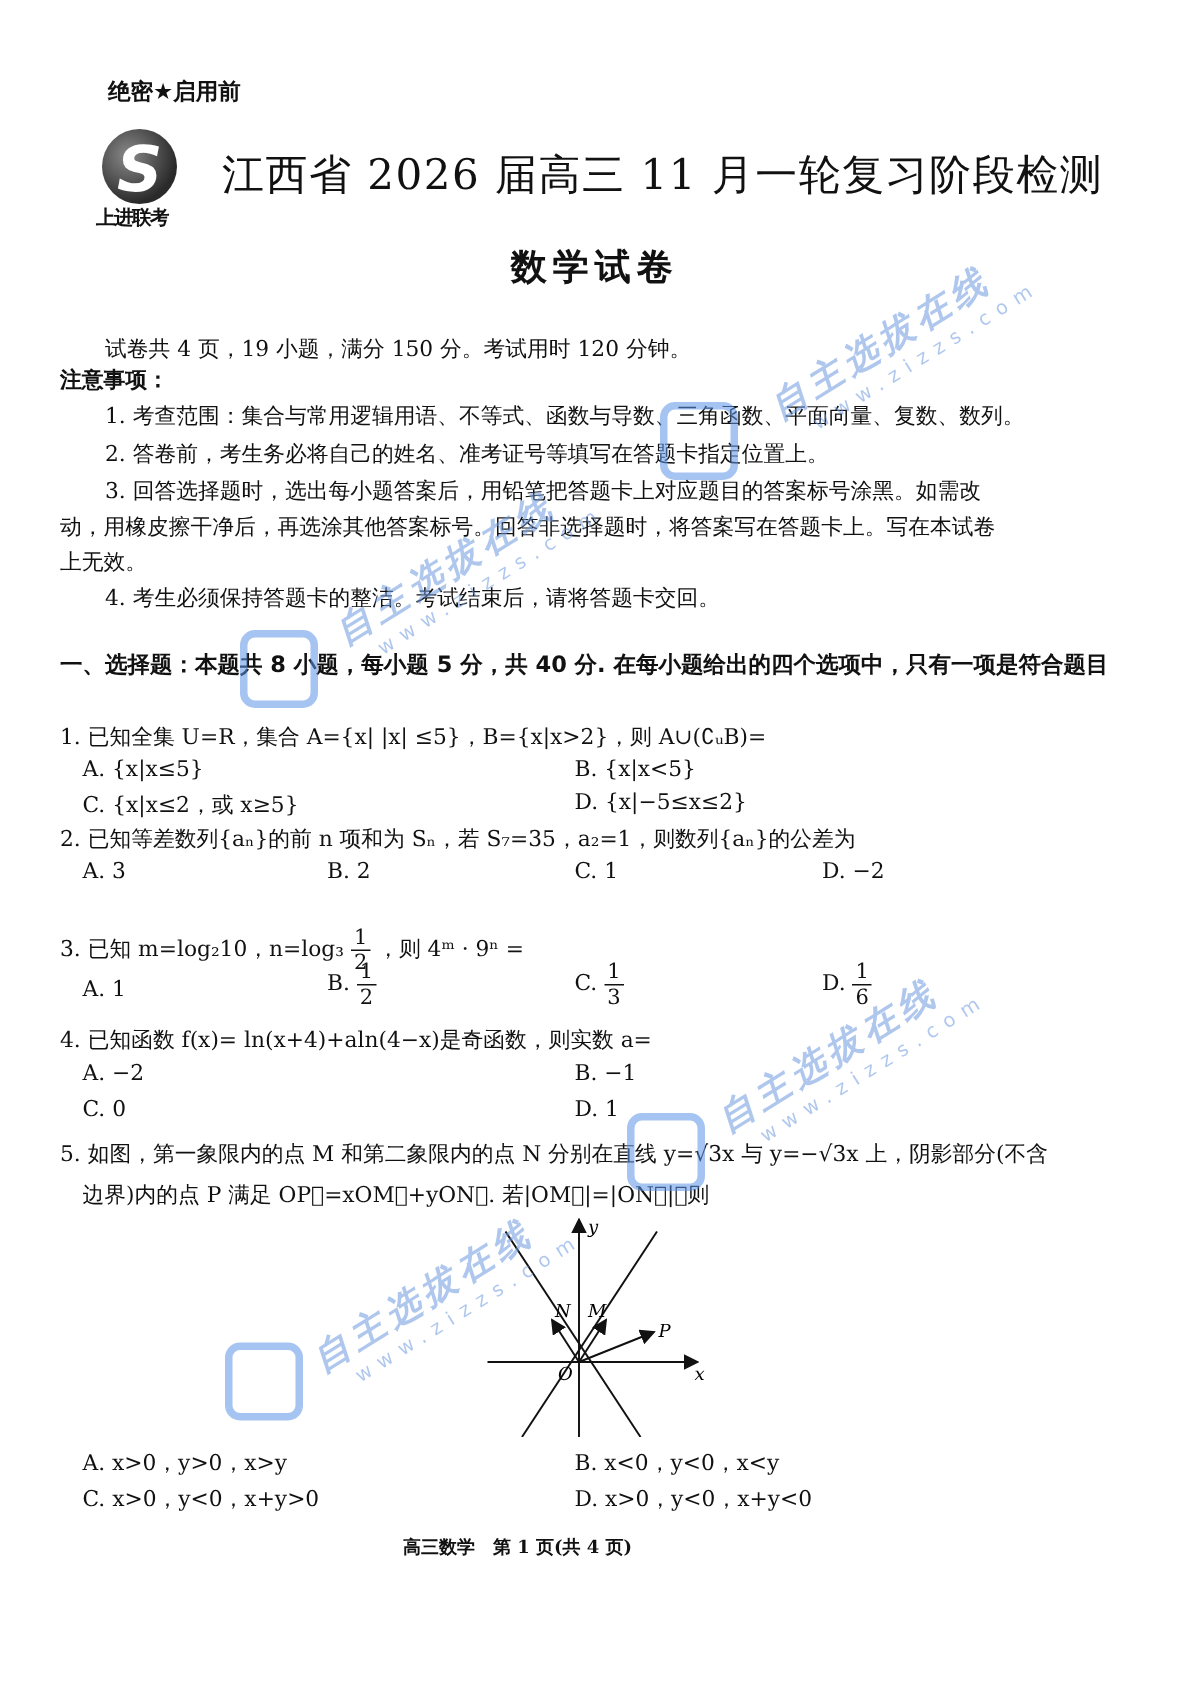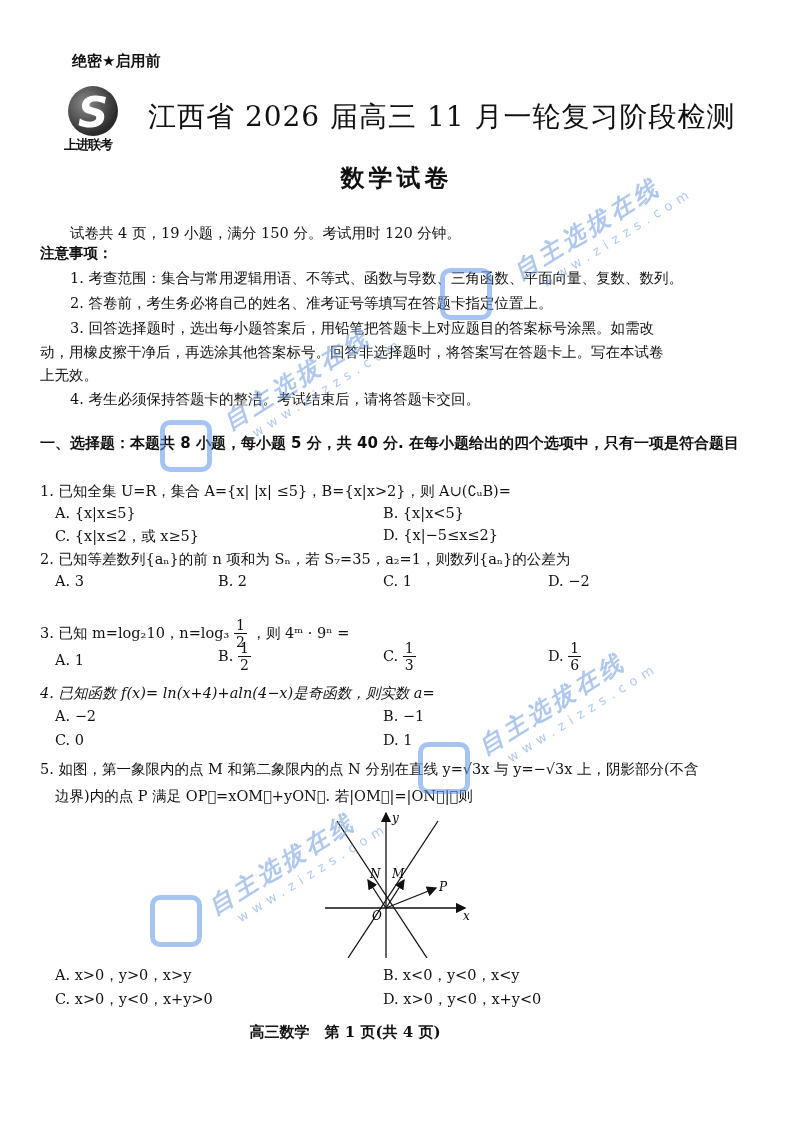--- a/index.html
+++ b/index.html
@@ -15,21 +15,21 @@
   .main-title { left:148px; top:98px; font-size:28px; letter-spacing:1px; }
   .sub-title { left:0; width:793px; text-align:center; top:162px; font-size:24px; font-weight:bold; letter-spacing:4px; font-family:"DejaVu Sans",sans-serif; }
   .p { font-size:14.5px; line-height:22px; }
   .note-head { left:40px; top:244px; font-weight:bold; font-family:"DejaVu Sans",sans-serif; font-size:14.5px; }
   .section { left:40px; top:431px; font-weight:bold; font-family:"DejaVu Sans",sans-serif; font-size:15px; line-height:25px; width:720px; }
   .q { left:40px; font-size:14.5px; }
   .opt { font-size:14.5px; }
   .frac { display:inline-block; vertical-align:middle; text-align:center; line-height:16px; font-size:14px; }
   .frac span { display:block; }
   .frac .num { border-bottom:1px solid #111; padding:0 2px; }
-  .footer { left:0; width:690px; text-align:center; top:1023px; font-size:15px; font-weight:bold; }
+  .footer { left:0; width:690px; text-align:center; top:1023px; font-size:12px; font-weight:bold; }
   .wm { position:absolute; color:#6f9be0; opacity:0.55; transform:rotate(-32deg); font-family:"DejaVu Sans",sans-serif; }
   .wm .cn { font-size:24px; font-weight:bold; letter-spacing:4px; display:block; font-style:italic; }
   .wm .url { font-size:13px; letter-spacing:6px; display:block; margin-left:18px; }
   .wm-logo { position:absolute; width:42px; height:42px; border-radius:10px; border:5px solid #5b93e6; opacity:0.55; }
 </style>
 </head>
 <body>
 
 <div class="abs secret">绝密★启用前</div>
 
@@ -85,21 +85,21 @@
 </div>
 <div class="abs opt" style="left:383px;top:640px;">
   <span>C.</span>
   <span class="frac"><span class="num">1</span><span>3</span></span>
 </div>
 <div class="abs opt" style="left:548px;top:640px;">
   <span>D.</span>
   <span class="frac"><span class="num">1</span><span>6</span></span>
 </div>
 
-<div class="abs q" style="top:684px;font-style:italic;">4. 已知函数 f(x)= ln(x+4)+aln(4−x)是奇函数，则实数 a=</div>
+<div class="abs q" style="top:684px;">4. 已知函数 f(x)= ln(x+4)+aln(4−x)是奇函数，则实数 a=</div>
 <div class="abs opt" style="left:55px;top:708px;">A. −2</div>
 <div class="abs opt" style="left:383px;top:708px;">B. −1</div>
 <div class="abs opt" style="left:55px;top:732px;">C. 0</div>
 <div class="abs opt" style="left:383px;top:732px;text-align:right;">D. 1</div>
 
 <div class="abs q" style="top:760px;">5. 如图，第一象限内的点 M 和第二象限内的点 N 分别在直线 y=√3x 与 y=−√3x 上，阴影部分(不含</div>
 <div class="abs q" style="left:55px;top:787px;">边界)内的点 P 满足 OP⃗=xOM⃗+yON⃗. 若|OM⃗|=|ON⃗|，则</div>
 
 <svg class="abs" style="left:320px;top:808px;" width="160" height="150" viewBox="0 0 160 150">
   <defs>

